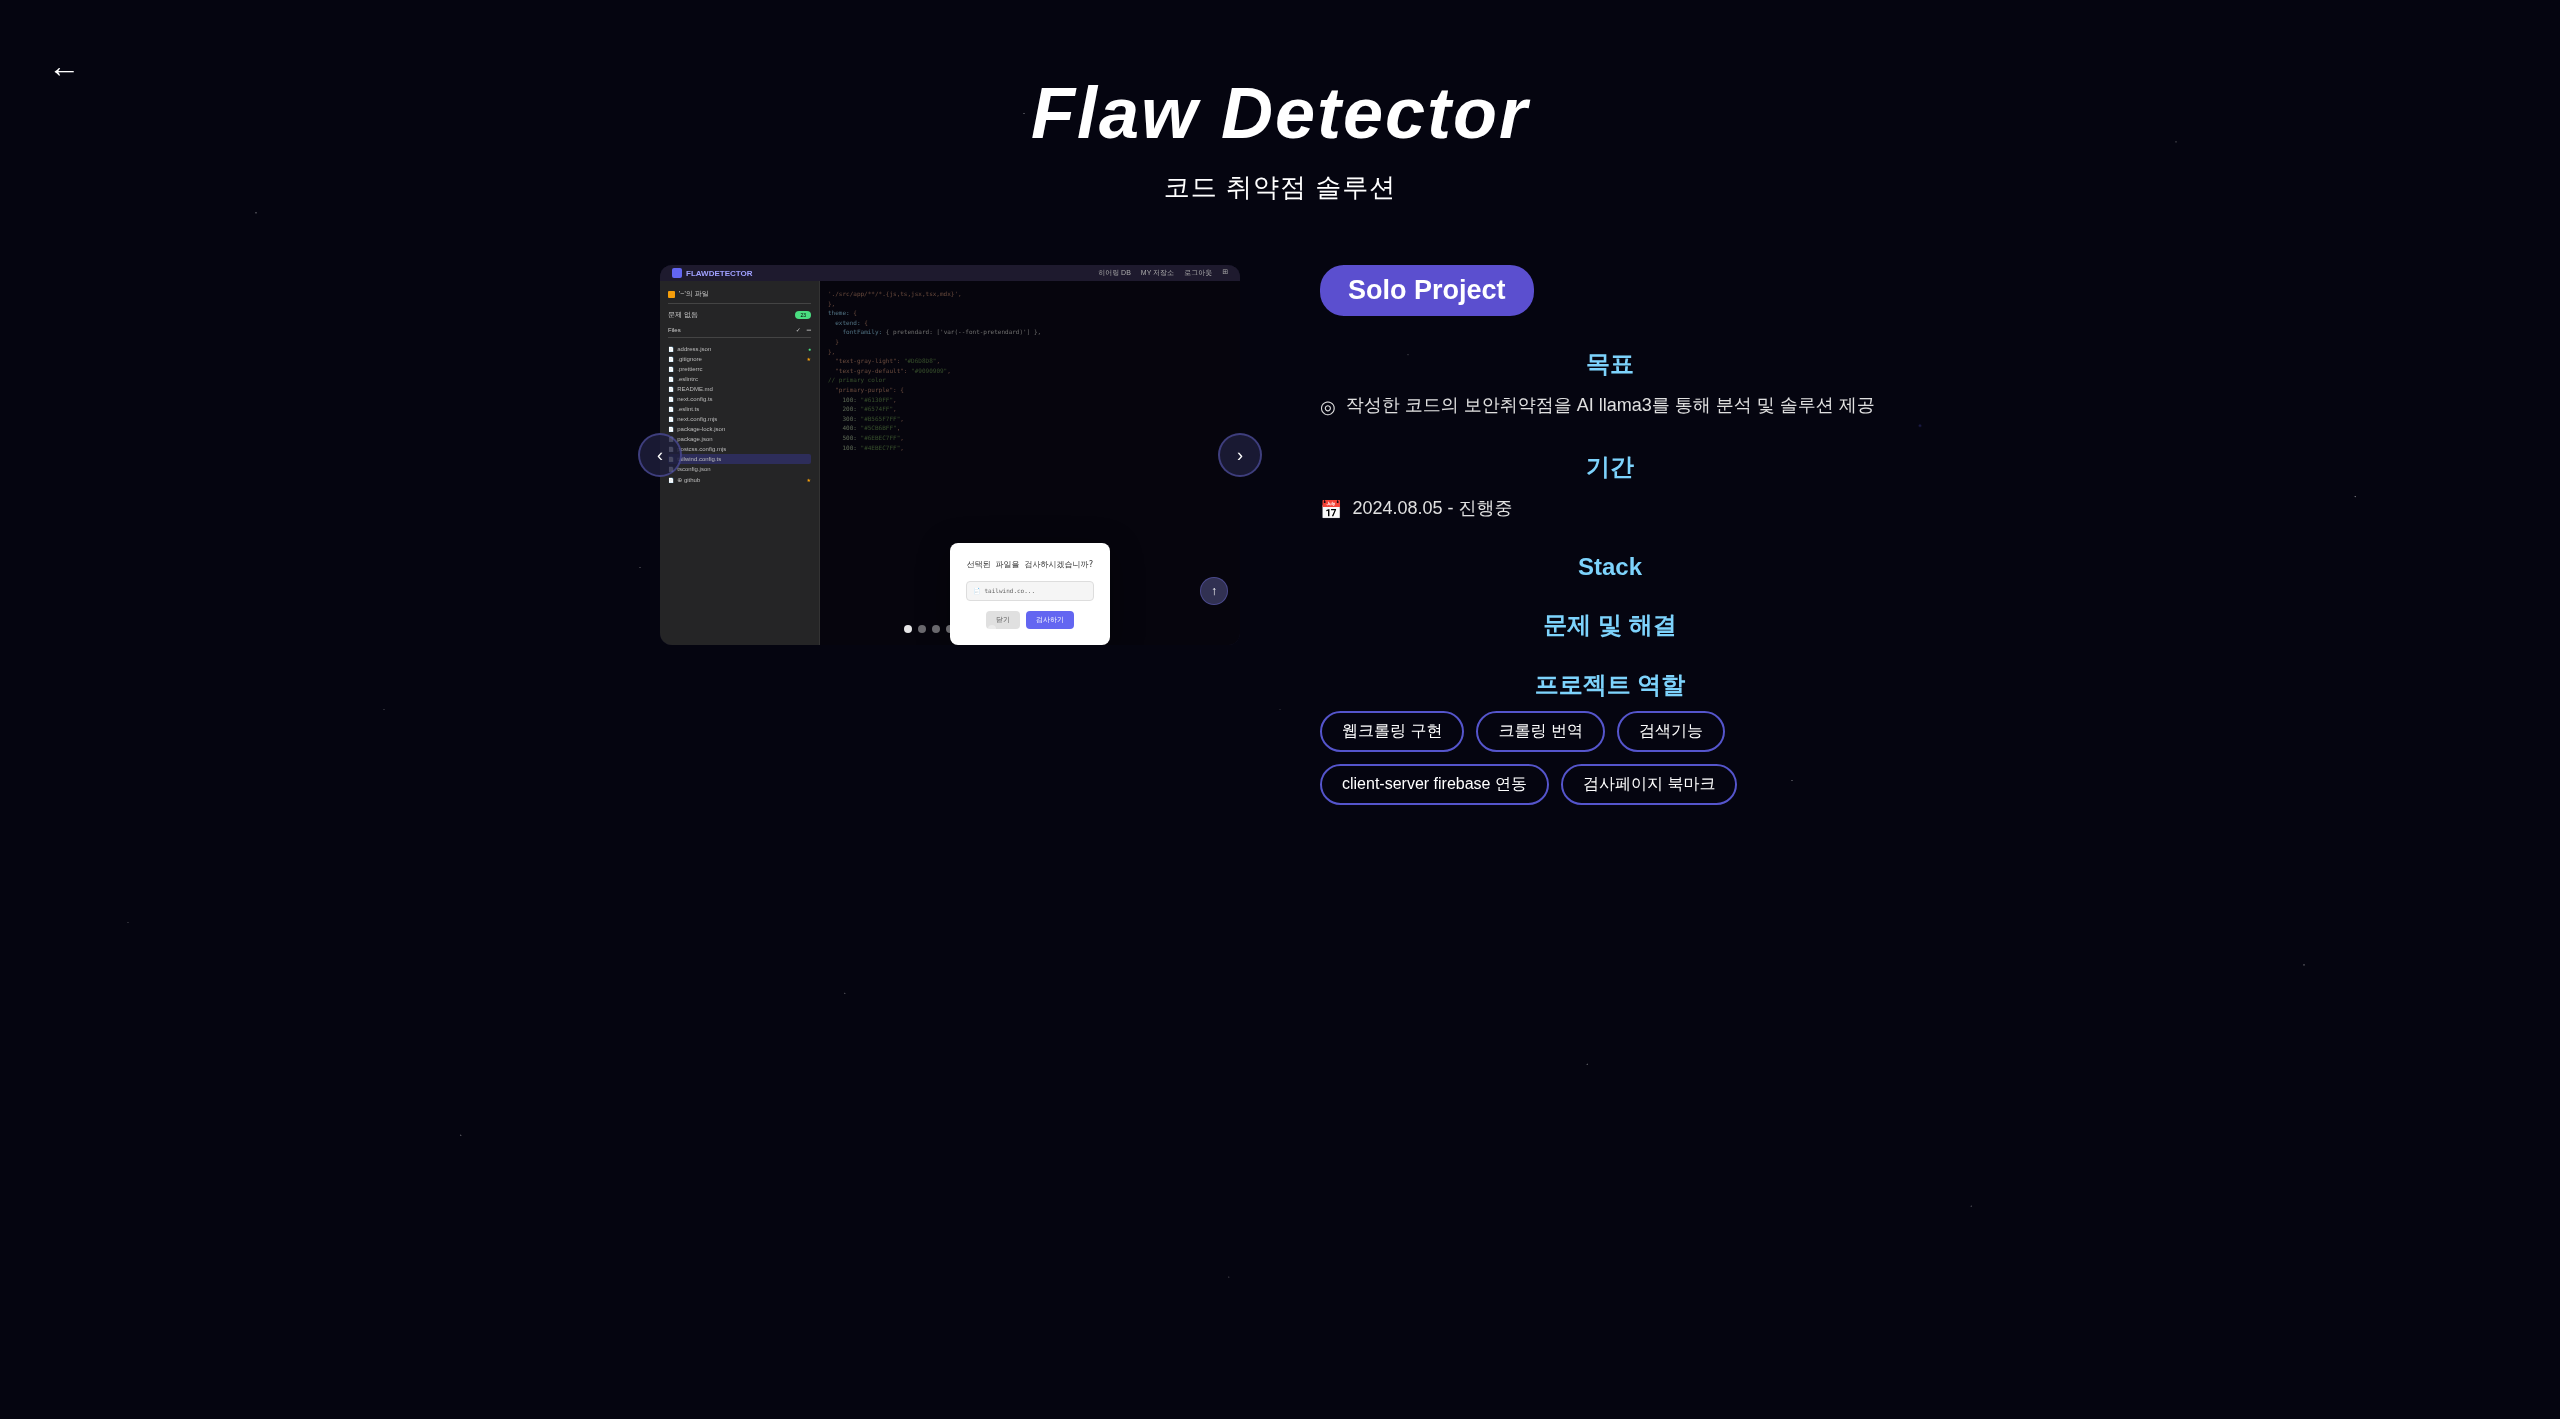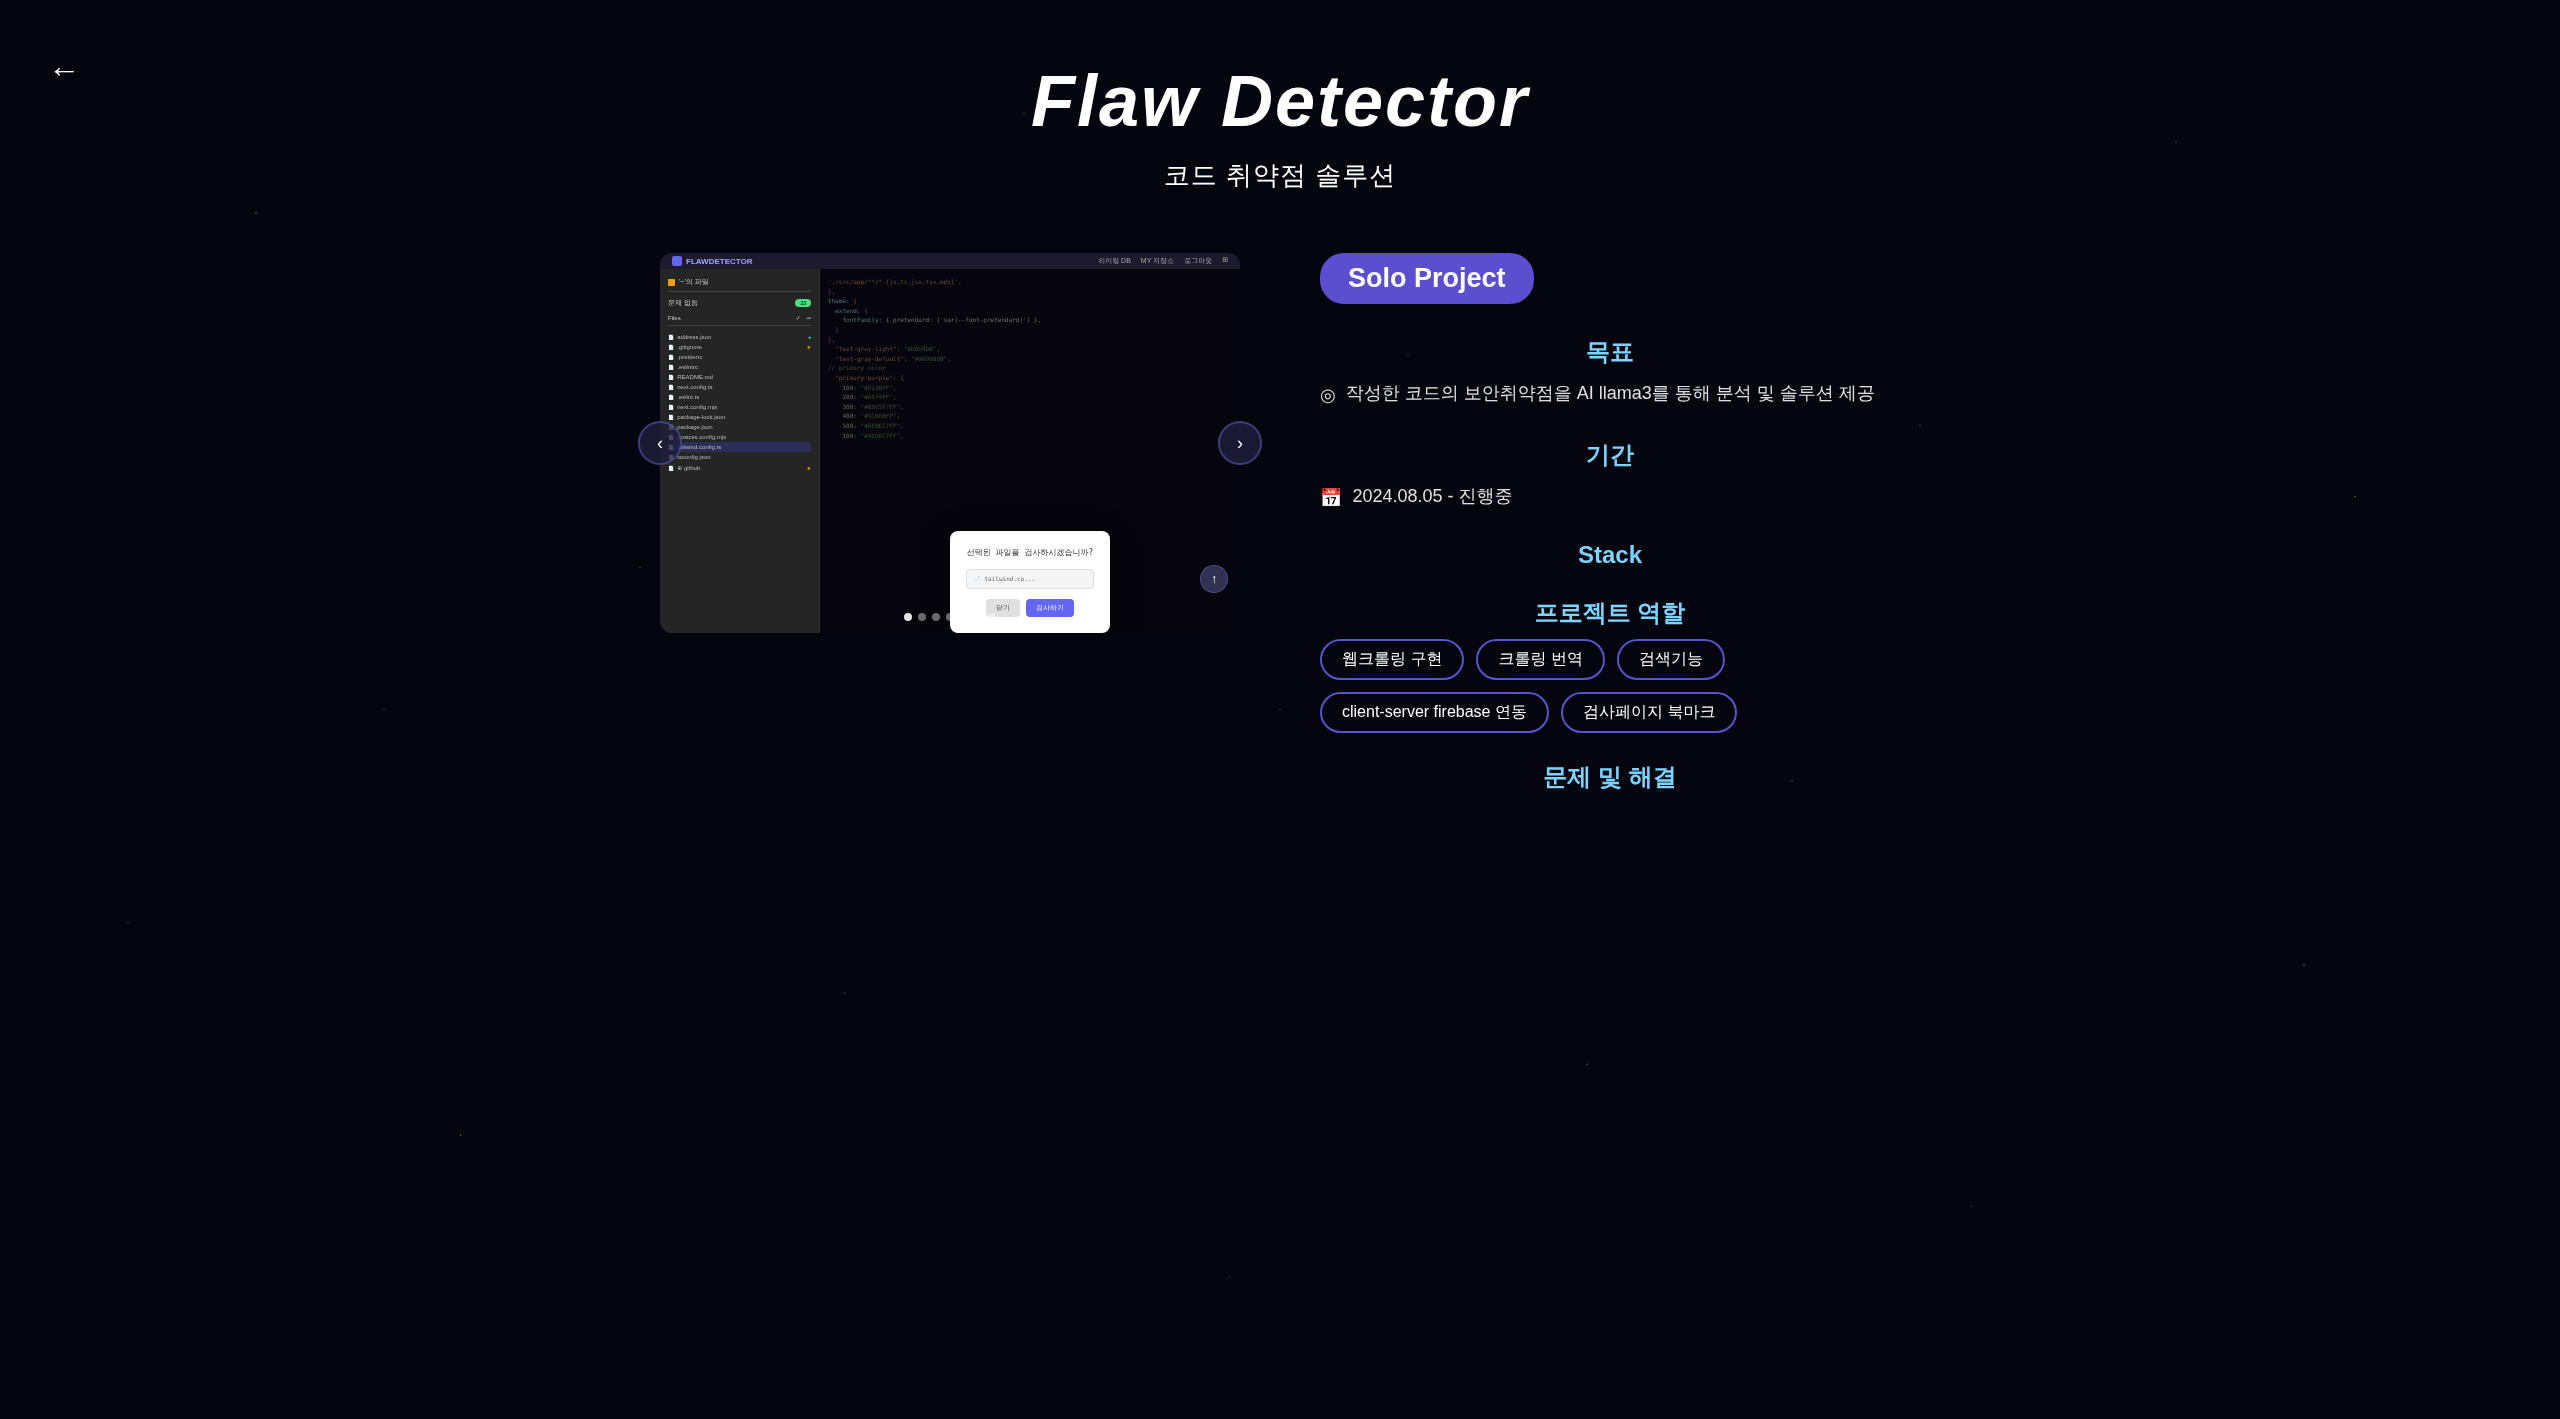--- a/index.html
+++ b/index.html
@@ -42,21 +42,21 @@
         radial-gradient(2px 2px at 75% 30%, rgba(100,100,255,0.3) 0%, transparent 100%),
         radial-gradient(1px 1px at 50% 50%, rgba(255,255,255,0.2) 0%, transparent 100%);
       pointer-events: none;
       z-index: 0;
     }
 
     .page-container {
       position: relative;
       z-index: 1;
       max-width: 1400px;
-      margin: 0 auto;
+      margin: 12px auto;
       padding: 40px 80px 80px 80px;
     }
 
     
     .back-button {
       position: fixed;
       top: 40px;
       left: 40px;
       background: none;
       border: none;
@@ -584,29 +584,29 @@
           <span>2024.08.05 - 진행중</span>
         </div>
       </div>
 
 
       <div class="info-section-block">
         <div class="section-label">Stack</div>
       </div>
 
       <div class="info-section-block">
+        <div class="section-label">문제 및 해결</div>
+      </div>
+
+      <div class="info-section-block">
         <div class="section-label">프로젝트 역할</div>
         <div class="tags-container">
           <span class="tag">웹크롤링 구현</span>
           <span class="tag">크롤링 번역</span>
           <span class="tag">검색기능</span>
           <span class="tag">client-server firebase 연동</span>
           <span class="tag">검사페이지 북마크</span>
         </div>
       </div>
 
-      <div class="info-section-block">
-        <div class="section-label">문제 및 해결</div>
-      </div>
-
     </div>
   </div>
 </div>
 
 </body></html>

